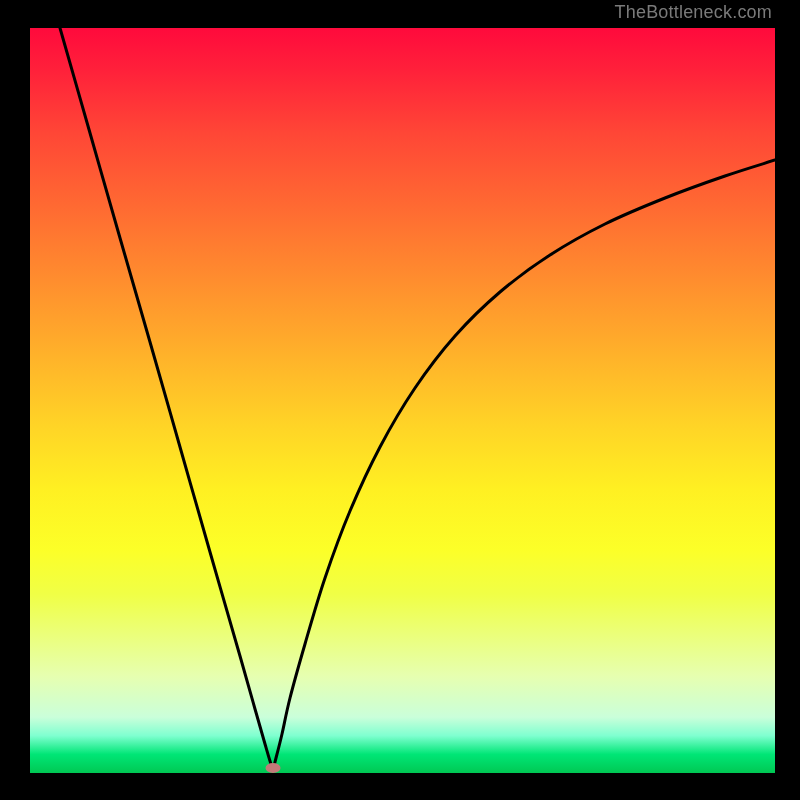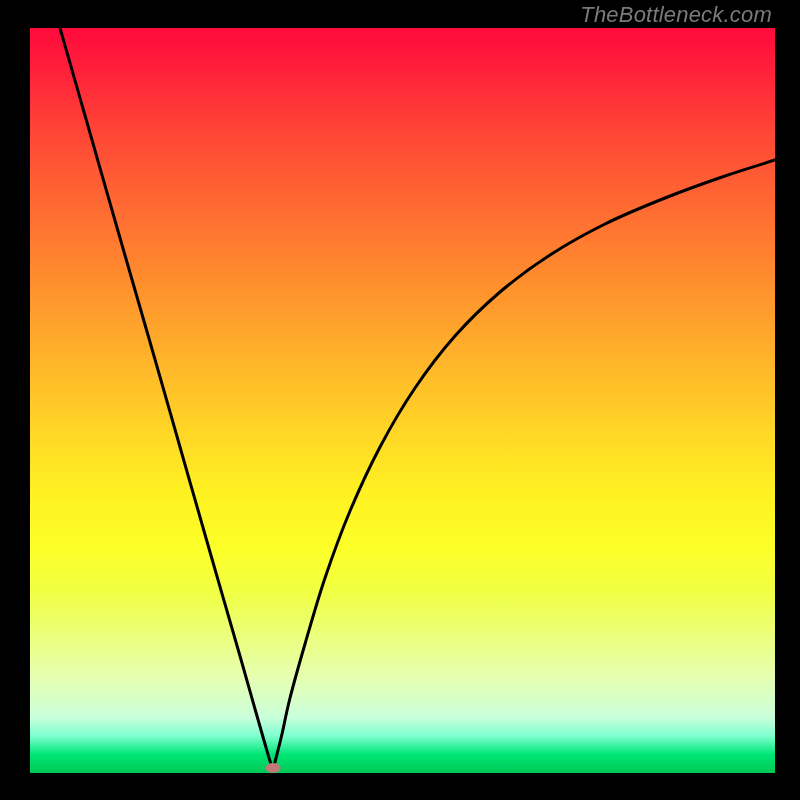--- a/index.html
+++ b/index.html
@@ -15,25 +15,24 @@
     position: relative;
     width: 800px;
     height: 800px;
     background: #000000;
   }
   .watermark {
     position: absolute;
     top: 2px;
     right: 28px;
     color: #7a7a7a;
-    font-size: 22px;
+    font-size: 18px;
     font-weight: 400;
     letter-spacing: 0.2px;
     z-index: 10;
-    font-style: italic;
   }
   .plot {
     position: absolute;
     left: 30px;
     top: 28px;
     width: 745px;
     height: 745px;
     
     background: linear-gradient(to bottom,
       #ff0a3c 0%,

